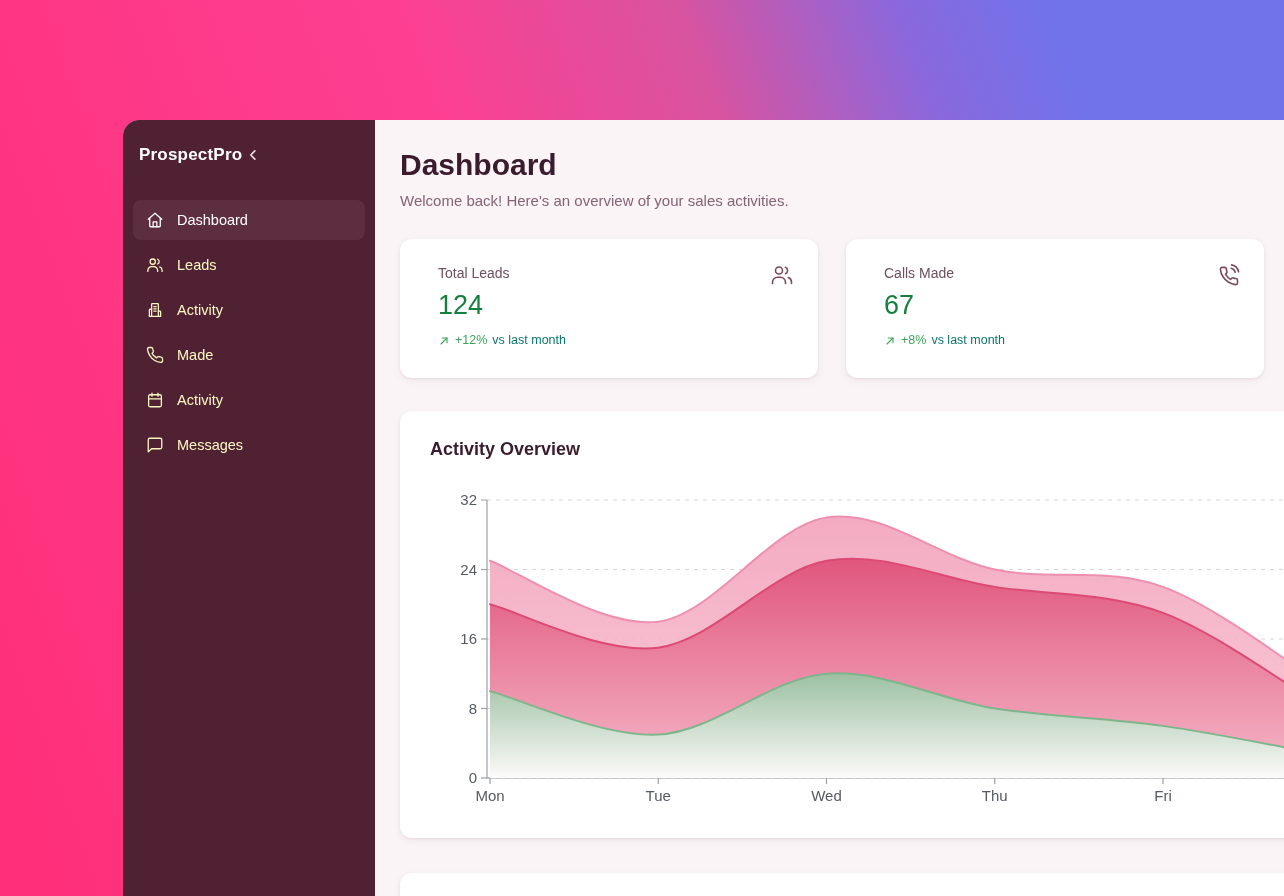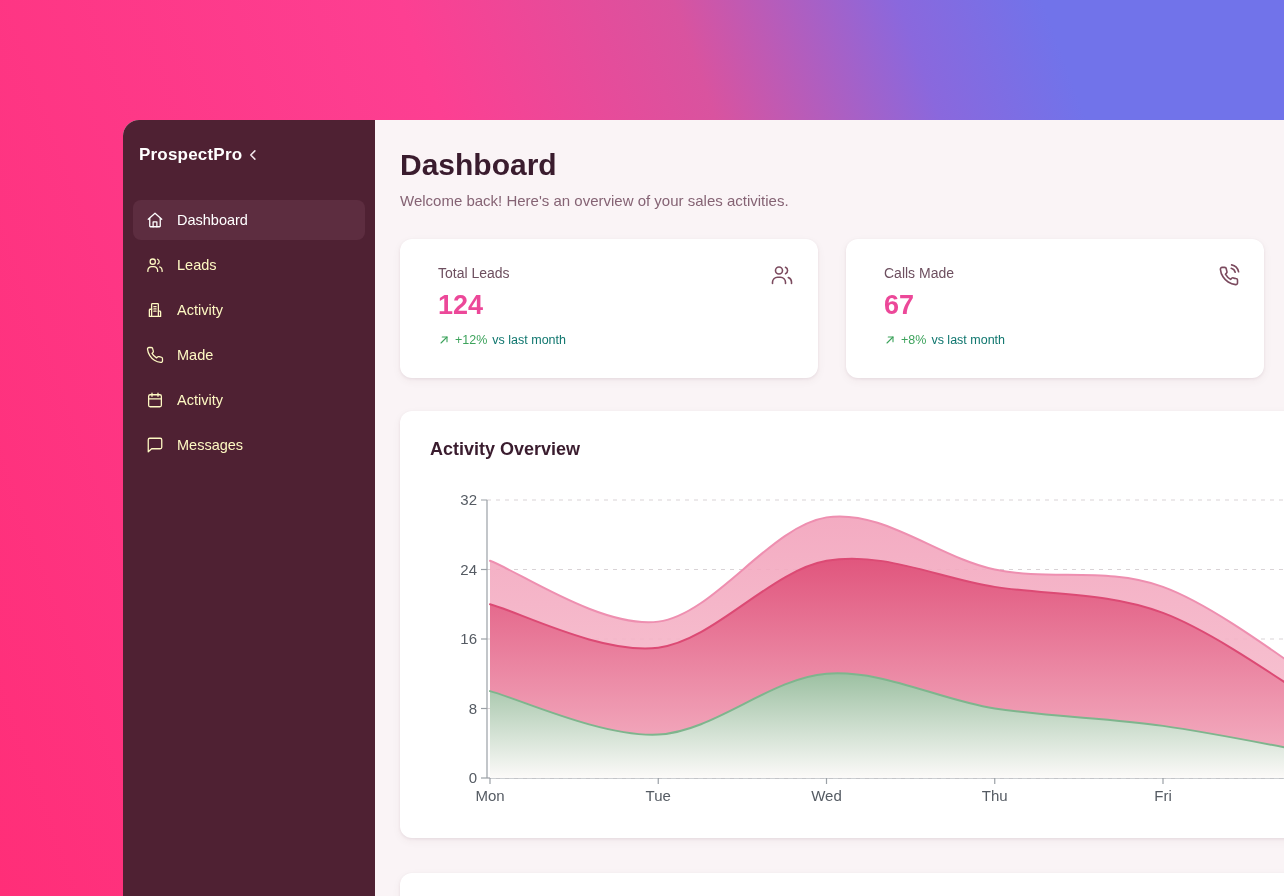--- a/index.html
+++ b/index.html
@@ -21,22 +21,22 @@
   .nav-icon{width:18px;height:18px;display:flex;flex:none;}
   .nav-icon svg{width:18px;height:18px;}
   
   .main{flex:1;padding:28px 25px;box-sizing:border-box;}
   .page-title{font-size:30px;font-weight:700;color:#3a1c2e;margin:0;}
   .page-subtitle{font-size:15px;color:#856374;margin-top:10px;}
   .stats-row{display:flex;gap:28px;margin-top:30px;}
   .stat-card{position:relative;flex:none;width:418px;height:139px;background:#ffffff;border-radius:12px;
     box-sizing:border-box;padding:26px 38px;box-shadow:0 1px 3px rgba(76,29,46,.08),0 3px 10px rgba(76,29,46,.05);}
   .stat-label{font-size:14px;color:#6d4f5f;}
-  .stat-value{font-size:27px;font-weight:700;color:#ec4899;margin-top:9px;}
-  .stat-change{display:flex;align-items:center;gap:5px;margin-top:12px;font-size:12.5px;}
+  .stat-value{font-size:27px;font-weight:400;color:#15803d;margin-top:9px;}
+  .stat-change{display:flex;align-items:flex-end;gap:5px;margin-top:12px;font-size:12.5px;}
   .stat-change .pct{color:#3da35c;}
   .stat-change .suffix{color:#0f766e;}
   .trend-icon{width:12px;height:12px;color:#3da35c;display:flex;}
   .trend-icon svg{width:12px;height:12px;}
   .stat-icon{position:absolute;top:24px;right:24px;width:24px;height:24px;color:#7b4a5e;}
   .stat-icon svg{width:24px;height:24px;}
   .chart-card{position:relative;margin-top:33px;width:1175px;height:427px;background:#ffffff;border-radius:12px;
     box-sizing:border-box;padding:28px 30px;box-shadow:0 1px 3px rgba(76,29,46,.08),0 3px 10px rgba(76,29,46,.05);overflow:hidden;}
   .chart-title{font-size:18px;font-weight:700;color:#3a1c2e;}
   .chart-svg{position:absolute;left:50px;top:79px;}

